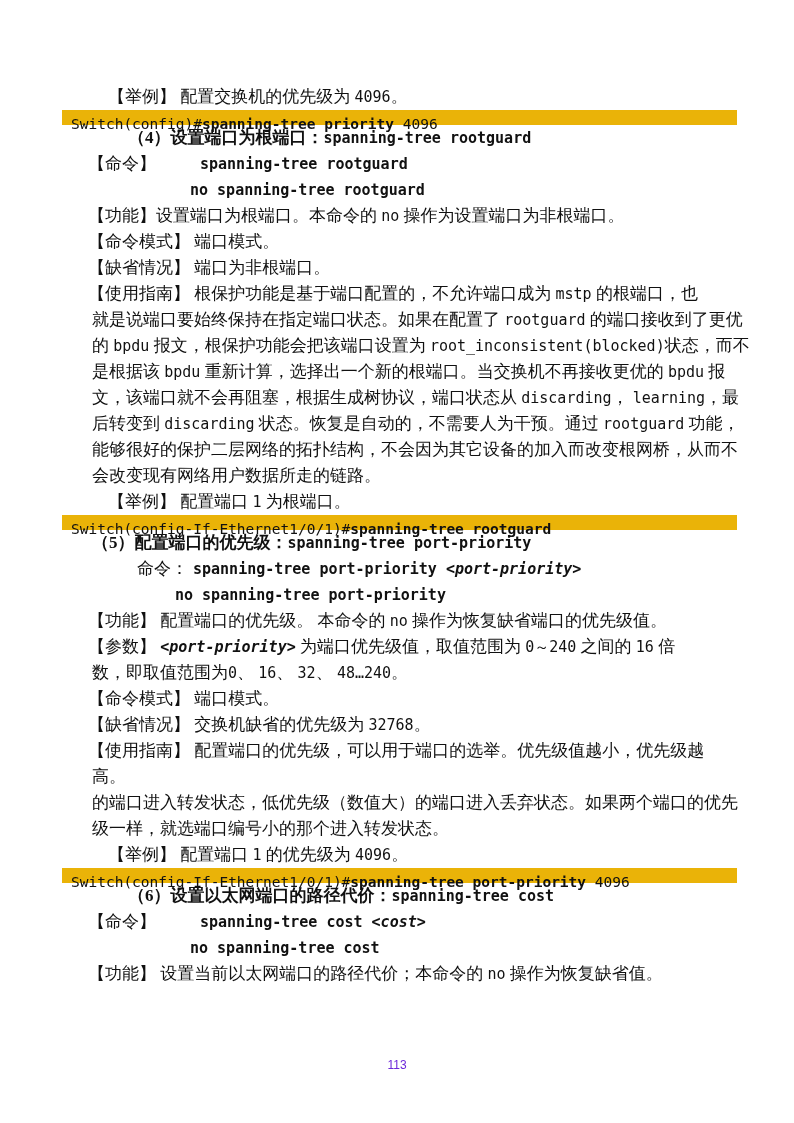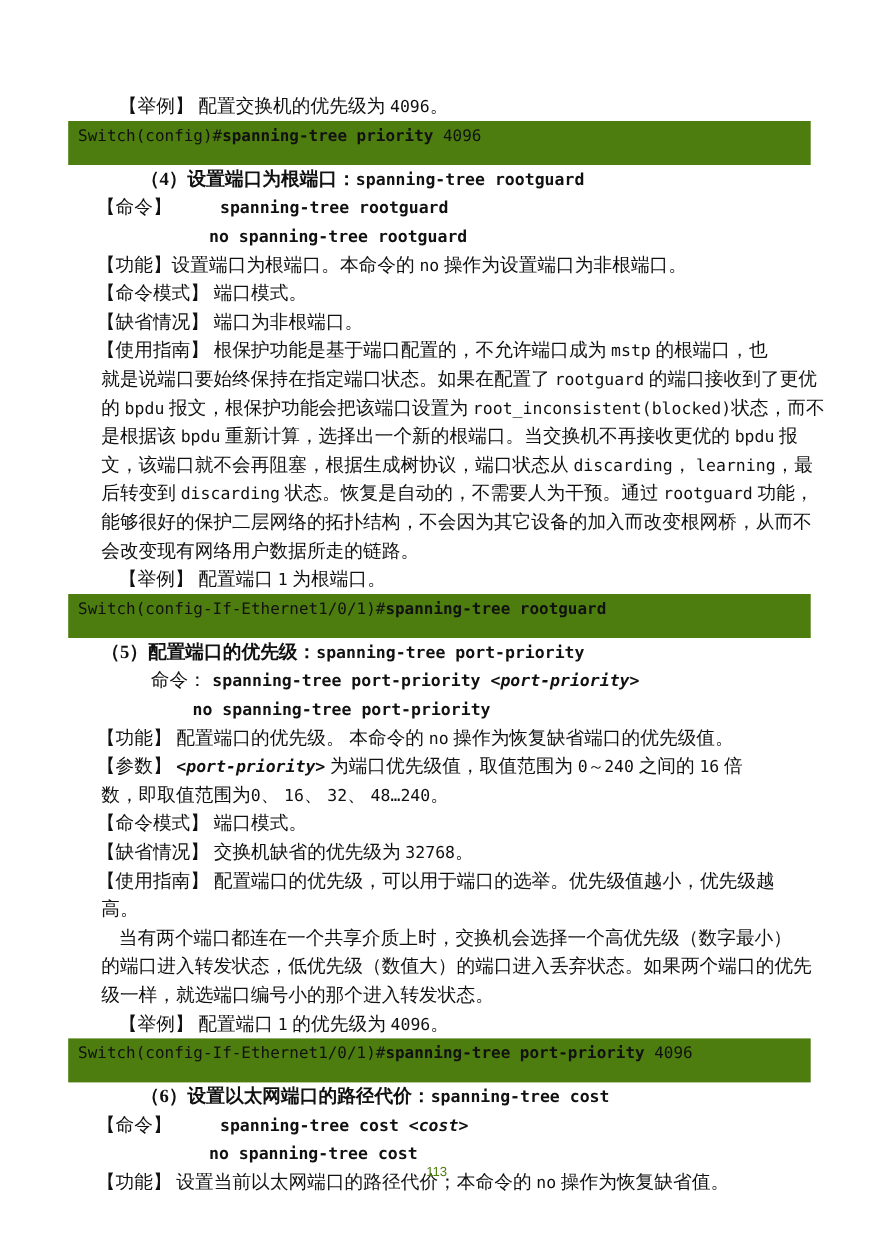--- a/index.html
+++ b/index.html
@@ -19,28 +19,28 @@
   
   .ex{margin-left:32px}     
   .lb{margin-left:12px}     
   .lb5{margin-left:61px}    
   .wr{margin-left:16px}        
   .h{margin-left:52px;font-weight:bold}   
   .h5{margin-left:16px;font-weight:bold}  
   .no{margin-left:114px}    
   .no5{margin-left:99px}    
   .code{
-    height:40px;line-height:28px;background:#4d7c0f;
+    height:15px;line-height:28px;background:#eab308;
     margin-left:-14px;margin-right:-17px;padding-left:9px;
     font-size:14.5px;
   }
   .code .mono{font-size:14.5px}
   footer{
     position:absolute;top:1058px;left:0;width:100%;text-align:center;
-    font-family:"Liberation Sans","DejaVu Sans",sans-serif;font-size:12px;color:#4d7c0f;
+    font-family:"Liberation Sans","DejaVu Sans",sans-serif;font-size:12px;color:#6d28d9;
   }
 </style>
 </head>
 <body>
 
 <div class="page">
   <main id="doc">
       <div class="ln ex"><span>【举例】 配置交换机的优先级为 </span><span class="mono">4096</span><span>。</span></div>
       <div class="ln code"><span class="mono">Switch(config)#</span><span class="mono bold">spanning-tree priority</span><span class="mono"> 4096</span></div>
       <div class="ln h"><span class="bold">（4）设置端口为根端口：</span><span class="mono bold">spanning-tree rootguard</span></div>
@@ -62,21 +62,20 @@
       <div class="ln h5"><span class="bold">（5）配置端口的优先级：</span><span class="mono bold">spanning-tree port-priority</span></div>
       <div class="ln lb5"><span class="lab5">命令：</span><span class="mono bold">spanning-tree port-priority </span><span class="mono bold ital">&lt;port-priority&gt;</span></div>
       <div class="ln no5"><span class="mono bold">no spanning-tree port-priority</span></div>
       <div class="ln lb"><span>【功能】 配置端口的优先级。 本命令的 </span><span class="mono">no</span><span> 操作为恢复缺省端口的优先级值。</span></div>
       <div class="ln lb"><span>【参数】 </span><span class="mono bold ital">&lt;port-priority&gt;</span><span> 为端口优先级值，取值范围为 </span><span class="mono">0～240</span><span> 之间的 </span><span class="mono">16</span><span> 倍</span></div>
       <div class="ln wr"><span>数，即取值范围为</span><span class="mono">0</span><span>、 </span><span class="mono">16</span><span>、 </span><span class="mono">32</span><span>、 </span><span class="mono">48…240</span><span>。</span></div>
       <div class="ln lb"><span>【命令模式】 端口模式。</span></div>
       <div class="ln lb"><span>【缺省情况】 交换机缺省的优先级为 </span><span class="mono">32768</span><span>。</span></div>
       <div class="ln lb"><span>【使用指南】 配置端口的优先级，可以用于端口的选举。优先级值越小，优先级越</span></div>
       <div class="ln wr"><span>高。</span></div>
-      <div class="ln ex"><span>当有两个端口都连在一个共享介质上时，交换机会选择一个高优先级（数字最小）</span></div>
       <div class="ln wr"><span>的端口进入转发状态，低优先级（数值大）的端口进入丢弃状态。如果两个端口的优先</span></div>
       <div class="ln wr"><span>级一样，就选端口编号小的那个进入转发状态。</span></div>
       <div class="ln ex"><span>【举例】 配置端口 </span><span class="mono">1</span><span> 的优先级为 </span><span class="mono">4096</span><span>。</span></div>
       <div class="ln code"><span class="mono">Switch(config-If-Ethernet1/0/1)#</span><span class="mono bold">spanning-tree port-priority</span><span class="mono"> 4096</span></div>
       <div class="ln h"><span class="bold">（6）设置以太网端口的路径代价：</span><span class="mono bold">spanning-tree cost</span></div>
       <div class="ln lb"><span class="lab">【命令】</span><span class="mono bold">spanning-tree cost </span><span class="mono bold ital">&lt;cost&gt;</span></div>
       <div class="ln no"><span class="mono bold">no spanning-tree cost</span></div>
       <div class="ln lb"><span>【功能】 设置当前以太网端口的路径代价；本命令的 </span><span class="mono">no</span><span> 操作为恢复缺省值。</span></div>
     </main>
   <footer>

